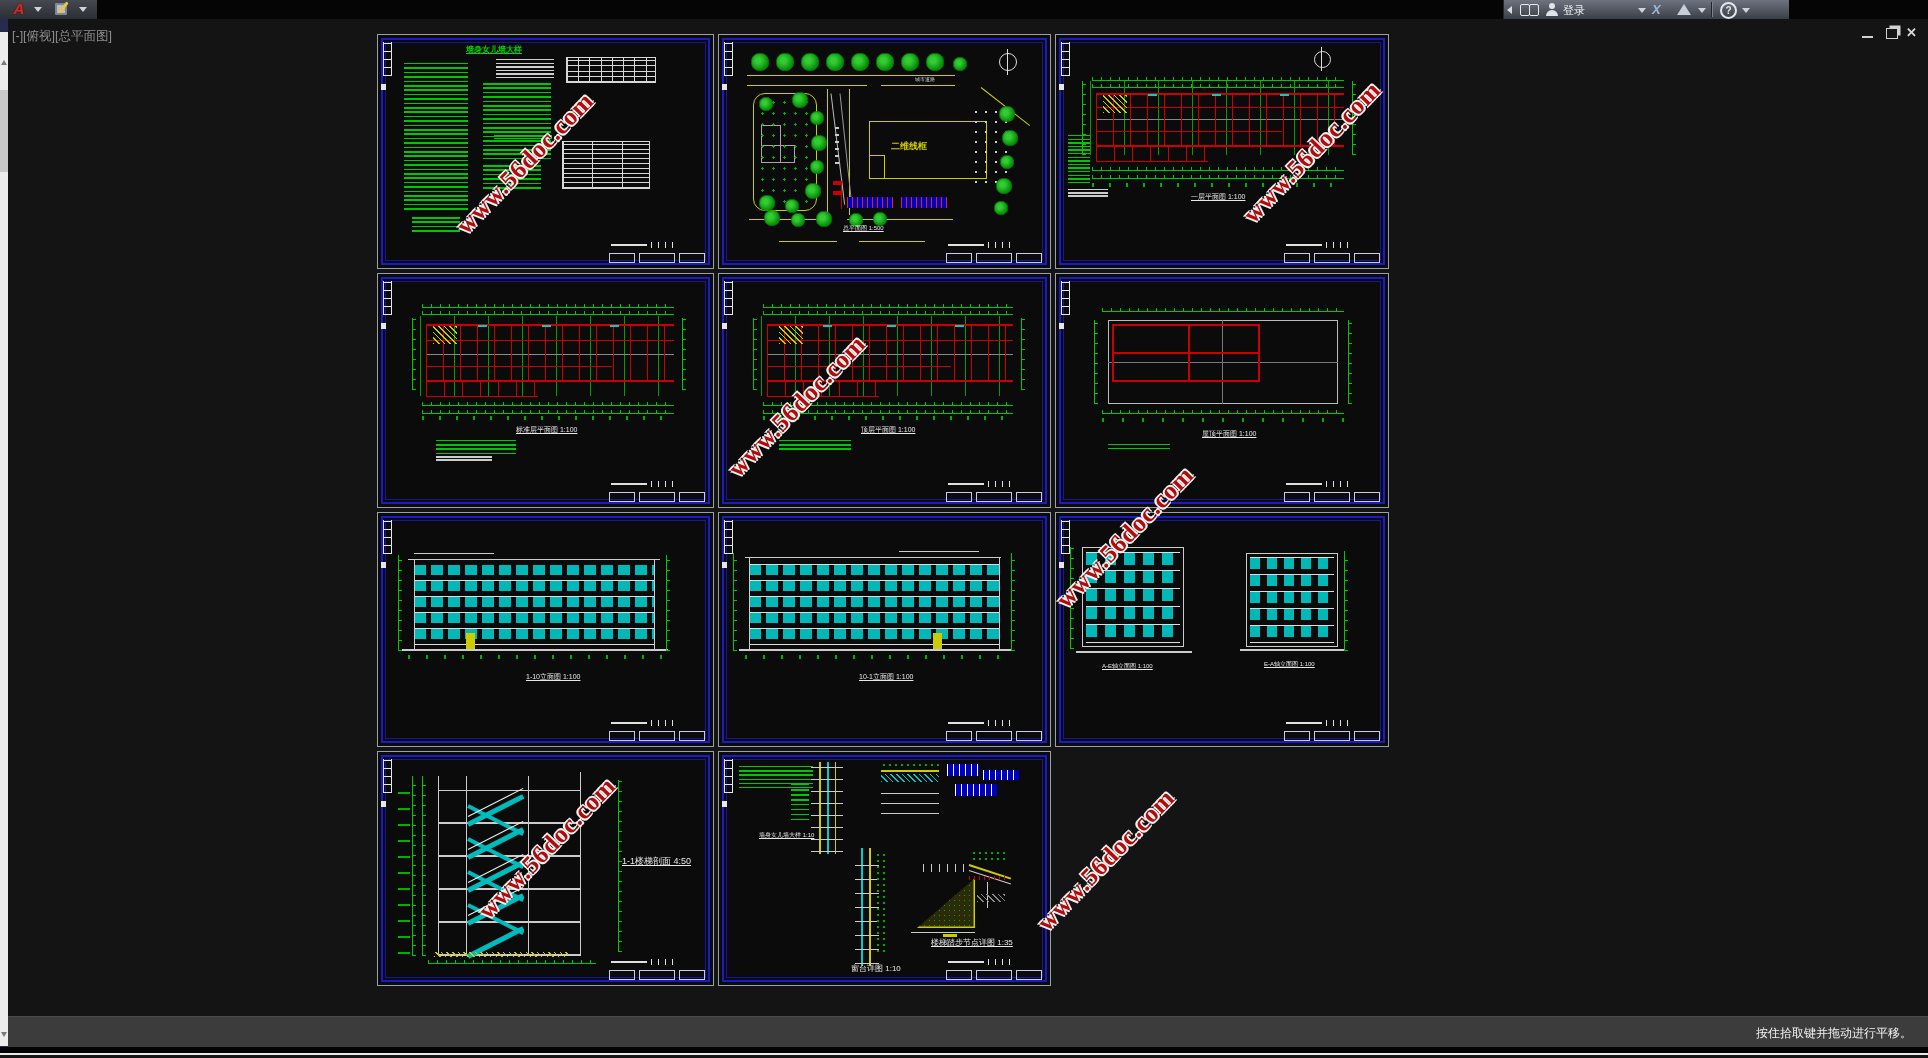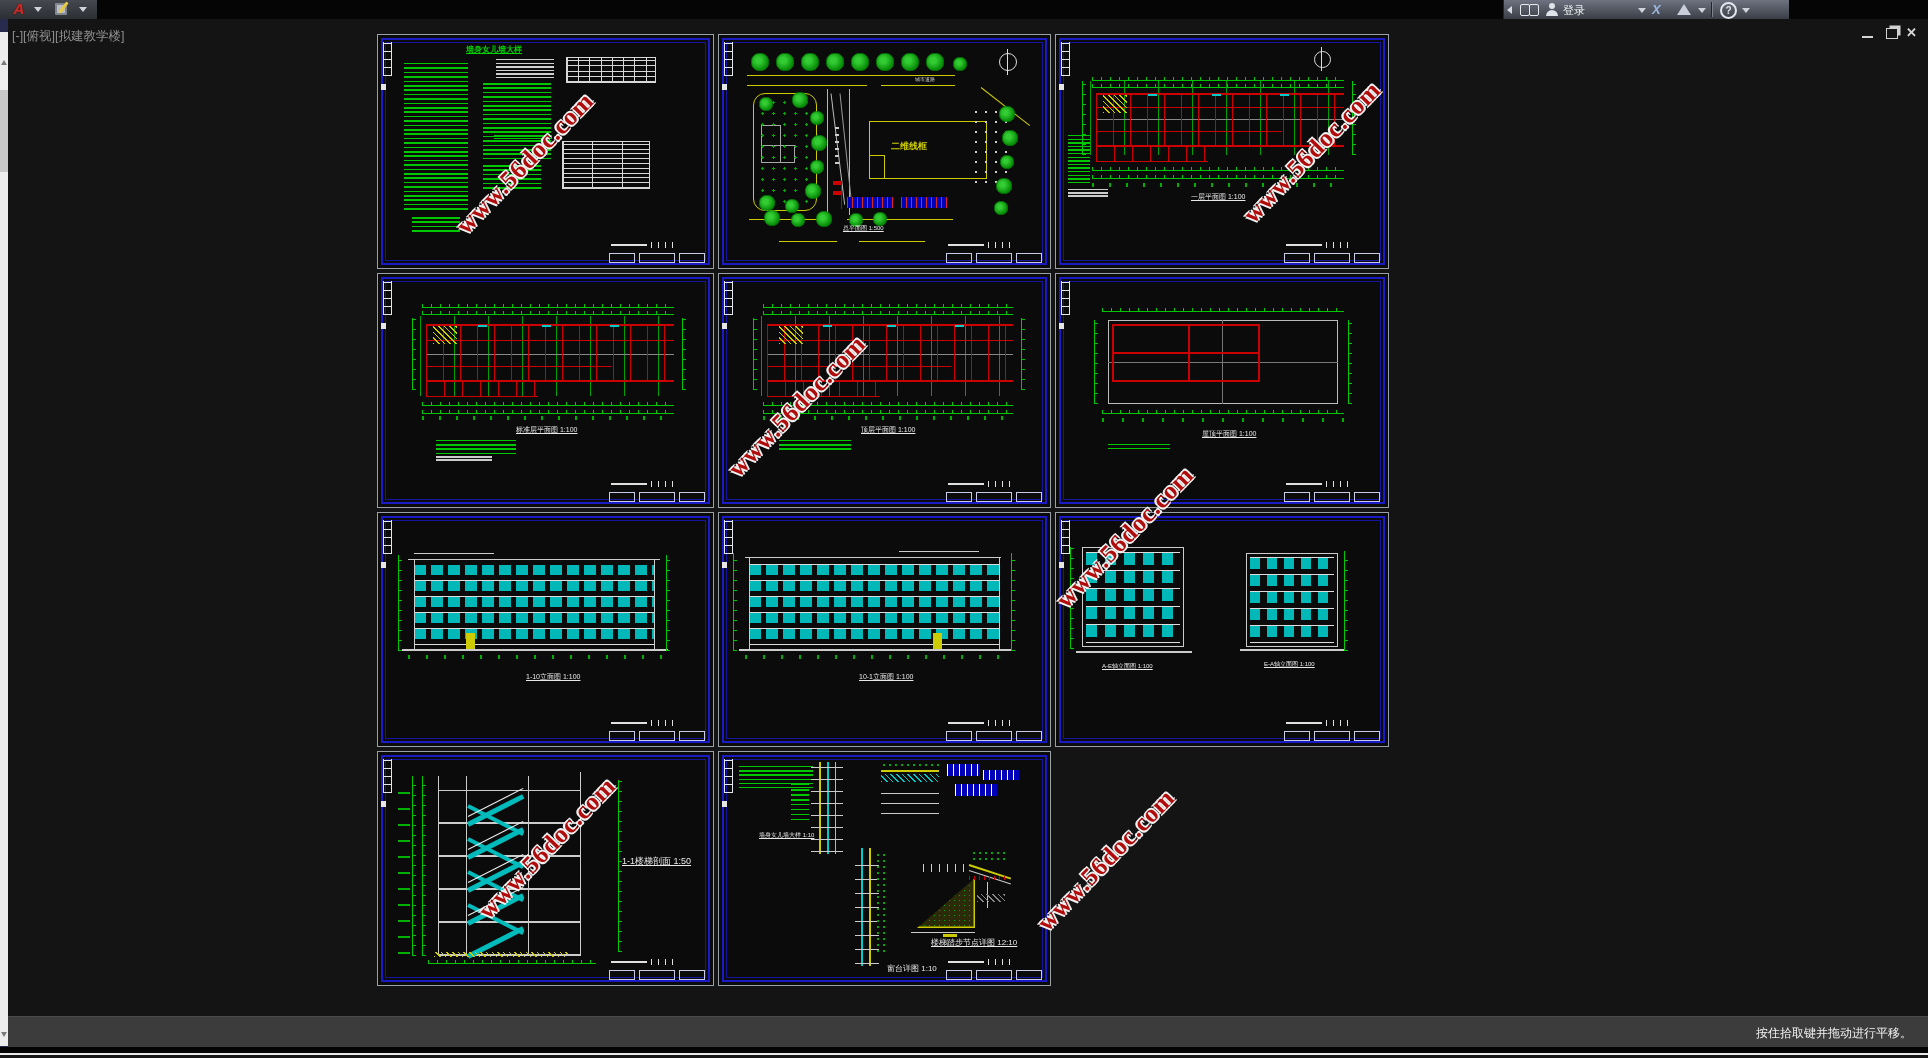--- a/index.html
+++ b/index.html
@@ -423,21 +423,21 @@
       <div class="sh" style="left: 90px; top: 64px; width: 62px; height: 1px; background: rgb(238, 238, 238); transform-origin: 0px 50%; transform: rotate(-27deg);"></div>
       <div class="sh" style="left: 90px; top: 97px; width: 62px; height: 1px; background: rgb(238, 238, 238); transform-origin: 0px 50%; transform: rotate(-27deg);"></div>
       <div class="sh" style="left: 90px; top: 130px; width: 62px; height: 1px; background: rgb(238, 238, 238); transform-origin: 0px 50%; transform: rotate(-27deg);"></div>
       <div class="sh" style="left: 90px; top: 163px; width: 62px; height: 1px; background: rgb(238, 238, 238); transform-origin: 0px 50%; transform: rotate(-27deg);"></div>
       <div class="sh" style="left: 34px; top: 24px; height: 180px; width: 4px; background-image: repeating-linear-gradient(0deg, rgb(0, 200, 0) 0px, rgb(0, 200, 0) 1px, transparent 1px, transparent 10px), linear-gradient(rgb(0, 200, 0), rgb(0, 200, 0)); background-size: 100% 100%, 1px 100%; background-position: 0px 0px, 0px 0px; background-repeat: repeat, no-repeat;"></div>
       <div class="sh" style="left: 44px; top: 24px; height: 180px; width: 4px; background-image: repeating-linear-gradient(0deg, rgb(0, 200, 0) 0px, rgb(0, 200, 0) 1px, transparent 1px, transparent 10px), linear-gradient(rgb(0, 200, 0), rgb(0, 200, 0)); background-size: 100% 100%, 1px 100%; background-position: 0px 0px, 0px 0px; background-repeat: repeat, no-repeat;"></div>
       <div class="sh" style="left: 20px; top: 30px; width: 12px; height: 172px; background: repeating-linear-gradient(0deg, rgb(0, 176, 0) 0px, rgb(0, 176, 0) 1.5px, transparent 1.5px, transparent 16px);"></div>
       <div class="sh" style="left: 240px; top: 28px; height: 172px; width: 4px; background-image: repeating-linear-gradient(0deg, rgb(0, 200, 0) 0px, rgb(0, 200, 0) 1px, transparent 1px, transparent 10px), linear-gradient(rgb(0, 200, 0), rgb(0, 200, 0)); background-size: 100% 100%, 1px 100%; background-position: 0px 0px, 0px 0px; background-repeat: repeat, no-repeat;"></div>
       <div class="sh" style="left: 50px; top: 208px; width: 168px; height: 4px; background-image: repeating-linear-gradient(90deg, rgb(0, 200, 0) 0px, rgb(0, 200, 0) 1px, transparent 1px, transparent 9px), linear-gradient(rgb(0, 200, 0), rgb(0, 200, 0)); background-size: 100% 100%, 100% 1px; background-position: 0px 0px, 0px 100%; background-repeat: repeat, no-repeat;"></div>
       <div class="sh" style="left: 56px; top: 200px; width: 134px; height: 5px; background: repeating-linear-gradient(45deg, rgb(204, 204, 0) 0px, rgb(204, 204, 0) 1px, transparent 1px, transparent 4px);"></div>
-      <div class="sh" style="left: 244px; top: 104px; font-size: 9px; color: rgb(232, 232, 232); white-space: nowrap; line-height: 1.15; text-decoration: underline;">1-1楼梯剖面 1:50</div>
+      <div class="sh" style="left: 244px; top: 104px; font-size: 9px; color: rgb(232, 232, 232); white-space: nowrap; line-height: 1.15; text-decoration: underline;">1-1楼梯剖面 4:50</div>
     </div>
     <div class="sheet" style="left: 718px; top: 751px; width: 333px; height: 235px;">
       <div class="fr1"></div>
       <div class="fr2"></div>
       <div class="ladder"></div>
       <div class="msq"></div>
       <div class="sh" style="left: 229px; top: 209px; width: 36px; height: 2px; background: rgb(224, 224, 224);"></div>
       <div class="sh" style="left: 269px; top: 207px; width: 26px; height: 6px; background: repeating-linear-gradient(90deg, rgb(224, 224, 224) 0px, rgb(224, 224, 224) 1px, transparent 1px, transparent 7px);"></div>
       <div class="sh" style="left: 227px; top: 218px; width: 26px; height: 10px; border: 1px solid rgb(200, 204, 232); box-sizing: border-box;"></div>
       <div class="sh" style="left: 257px; top: 218px; width: 36px; height: 10px; border: 1px solid rgb(200, 204, 232); box-sizing: border-box;"></div>
@@ -463,32 +463,32 @@
       <div class="sh" style="left: 198px; top: 126px; width: 58px; height: 50px; clip-path: polygon(0px 100%, 100% 0px, 100% 100%); background-color: rgba(190, 190, 0, 0.18); background-image: radial-gradient(rgb(0, 170, 0) 0.8px, transparent 1px); background-size: 5px 5px; box-shadow: rgb(204, 204, 0) 0px 0px 0px 1.5px inset;"></div>
       <div class="sh" style="left: 204px; top: 112px; width: 44px; height: 8px; background: repeating-linear-gradient(90deg, rgb(204, 204, 204) 0px, rgb(204, 204, 204) 1px, transparent 1px, transparent 8px);"></div>
       <div class="sh" style="left: 192px; top: 180px; width: 64px; height: 1px; background: rgb(204, 204, 204);"></div>
       <div class="sh" style="left: 224px; top: 182px; width: 14px; height: 3px; background: rgb(204, 204, 0);"></div>
       <div class="sh" style="left: 250px; top: 112px; width: 44px; height: 2px; background: rgb(204, 204, 0); transform-origin: 0px 50%; transform: rotate(18deg);"></div>
       <div class="sh" style="left: 250px; top: 118px; width: 44px; height: 1px; background: rgb(204, 204, 204); transform-origin: 0px 50%; transform: rotate(18deg);"></div>
       <div class="sh" style="left: 250px; top: 124px; width: 38px; height: 4px; background: repeating-linear-gradient(90deg, rgb(204, 0, 0) 0px, rgb(204, 0, 0) 1px, transparent 1px, transparent 5px);"></div>
       <div class="sh" style="left: 252px; top: 98px; width: 36px; height: 10px; background-image: radial-gradient(rgb(0, 170, 0) 1px, transparent 1.2px); background-size: 6px 6px;"></div>
       <div class="sh" style="left: 268px; top: 130px; width: 1px; height: 26px; background: rgb(204, 204, 204);"></div>
       <div class="sh" style="left: 258px; top: 142px; width: 28px; height: 8px; background: repeating-linear-gradient(45deg, rgb(136, 136, 136) 0px, rgb(136, 136, 136) 1px, transparent 1px, transparent 4px);"></div>
-      <div class="sh" style="left: 212px; top: 186px; font-size: 8px; color: rgb(232, 232, 232); white-space: nowrap; line-height: 1.15; text-decoration: underline;">楼梯踏步节点详图 12:10</div>
-      <div class="sh" style="left: 132px; top: 212px; font-size: 8px; color: rgb(232, 232, 232); white-space: nowrap; line-height: 1.15; margin-left: 36px;">窗台详图 1:10</div>
+      <div class="sh" style="left: 212px; top: 186px; font-size: 8px; color: rgb(232, 232, 232); white-space: nowrap; line-height: 1.15; text-decoration: underline;">楼梯踏步节点详图 1:35</div>
+      <div class="sh" style="left: 132px; top: 212px; font-size: 8px; color: rgb(232, 232, 232); white-space: nowrap; line-height: 1.15;">窗台详图 1:10</div>
     </div>
     <div class="wm" style="left: 525px; top: 163px; transform: translate(-50%, -50%) rotate(-46deg);">www.56doc.com</div>
     <div class="wm" style="left: 1312px; top: 152px; transform: translate(-50%, -50%) rotate(-46deg);">www.56doc.com</div>
     <div class="wm" style="left: 797px; top: 406px; transform: translate(-50%, -50%) rotate(-46deg);">www.56doc.com</div>
     <div class="wm" style="left: 1125px; top: 537px; transform: translate(-50%, -50%) rotate(-46deg);">www.56doc.com</div>
     <div class="wm" style="left: 547px; top: 848px; transform: translate(-50%, -50%) rotate(-46deg);">www.56doc.com</div>
     <div class="wm" style="left: 1106px; top: 860px; transform: translate(-50%, -50%) rotate(-46deg);">www.56doc.com</div>
   </div>
 
-<div class="abs" id="vp-label">[-][俯视][拟建教学楼]</div>
+<div class="abs" id="vp-label">[-][俯视][总平面图]</div>
 <div class="abs" id="win-min"></div>
 <div class="abs" id="win-restore"></div>
 <div class="abs" id="win-close">✕</div>
 
 <div class="abs" id="lscroll"></div>
 <div class="abs" id="ls-topnavy"></div>
 <div class="abs" id="ls-up"></div>
 <div class="abs" id="ls-thumb"></div>
 <div class="abs" id="ls-down"></div>
 <div class="abs" id="ls-botnavy"></div>

